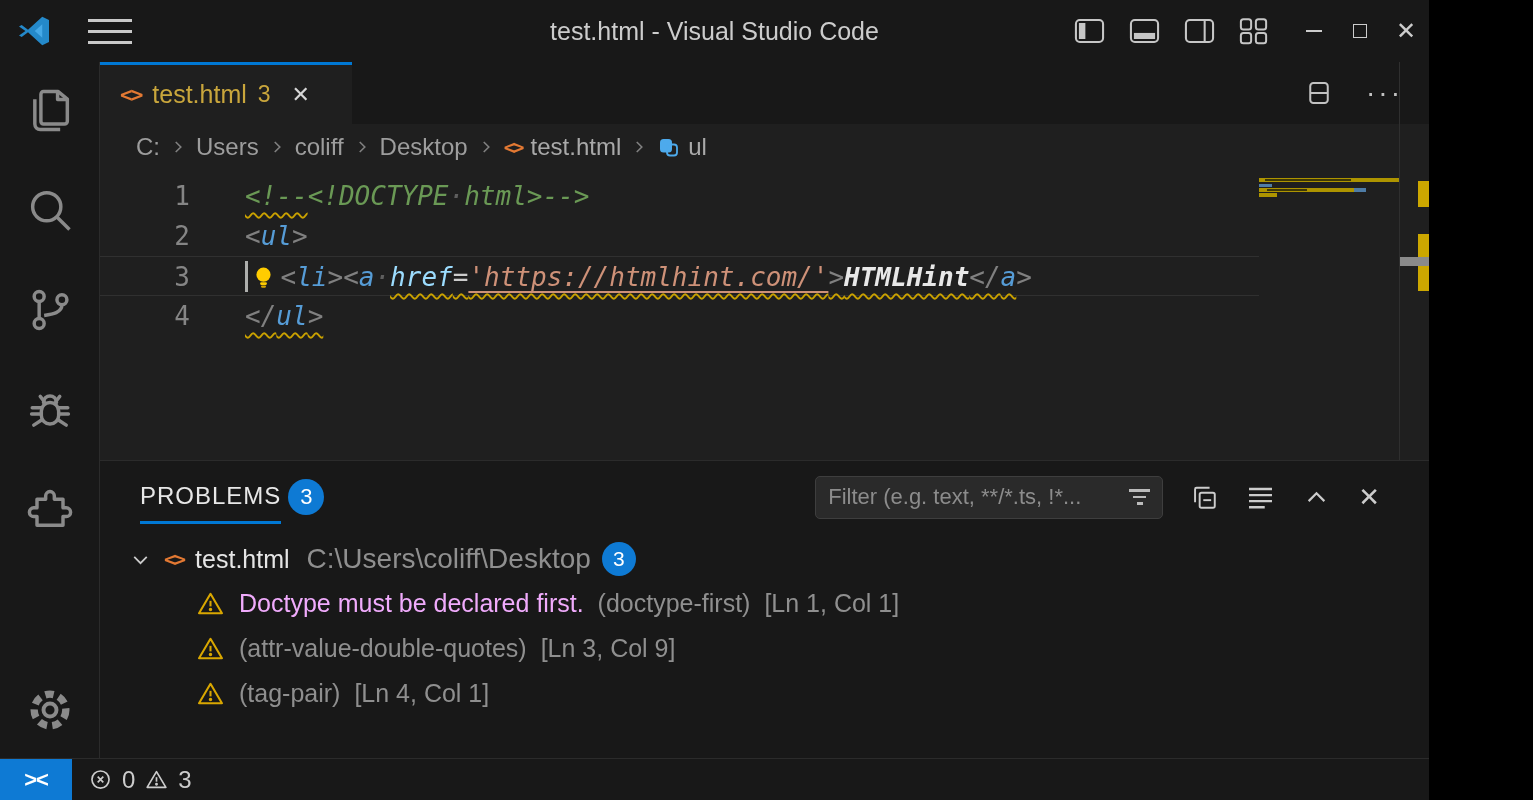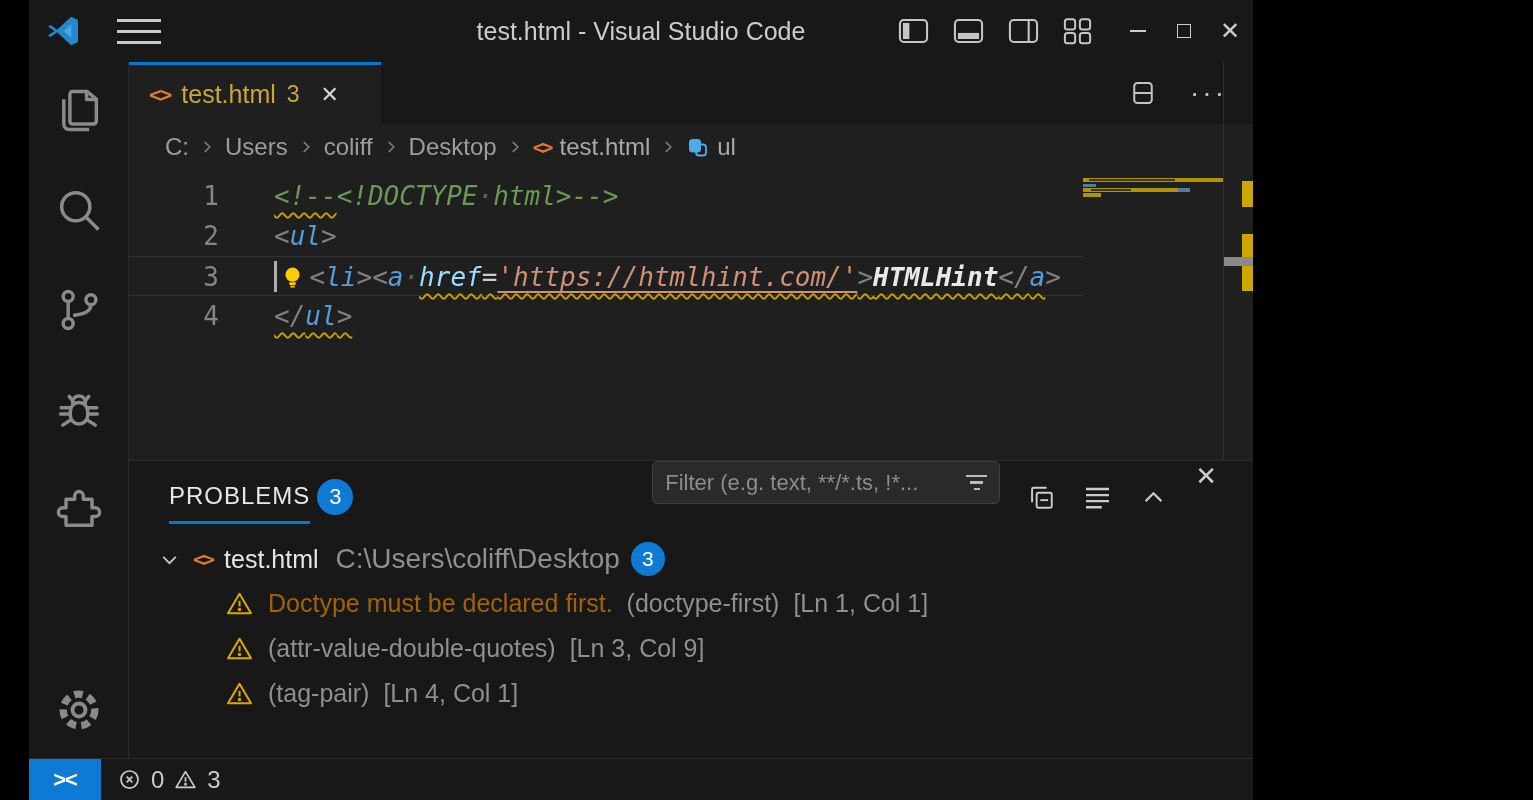--- a/index.html
+++ b/index.html
@@ -1,19 +1,19 @@
 <!DOCTYPE html>
 <html><head>
 <meta charset="utf-8">
 <style>
   * { margin:0; padding:0; box-sizing:border-box; }
   html,body { background:#000; }
   .window {
-    position:relative; width:1224px; height:800px; overflow:hidden;
-    background:#1F1F1F; font-family:"Liberation Sans",sans-serif; color:#CCCCCC;margin-left:29px;
+    position:relative; width:1429px; height:800px; overflow:hidden;
+    background:#1F1F1F; font-family:"Liberation Sans",sans-serif; color:#CCCCCC;
   }
   svg { display:block; }
 
   
   .titlebar { position:absolute; top:0; left:0; right:0; height:62px; background:#181818;
     display:flex; align-items:center; }
   .logo { margin-left:16px; }
   .menu-btn { margin-left:36px; display:flex; flex-direction:column; gap:8px; cursor:pointer; }
   .menu-btn div { width:44px; height:3px; background:#C9C9C9; }
   .tb-title { position:absolute; left:0; right:0; text-align:center; font-size:25px; color:#CCCCCC; pointer-events:none; }
@@ -78,37 +78,37 @@
 
   
   .panel { position:absolute; left:100px; top:460px; right:0; height:298px; background:#181818; border-top:1px solid #2B2B2B; }
   .panel-header { height:72px; display:flex; align-items:center; padding-left:40px; position:relative; }
   .panel-tab { display:flex; align-items:center; gap:7px; cursor:pointer; }
   .panel-tab-label { font-size:24px; color:#E7E7E7; letter-spacing:1px; position:relative; padding-bottom:2px; }
   .panel-tab-label::after { content:""; position:absolute; left:0; right:0; bottom:-12px; height:3px; background:#0078D4; }
   .badge { min-width:36px; height:36px; border-radius:18px; background:#0E7AD4; color:#FFFFFF; font-size:22px;
     display:flex; align-items:center; justify-content:center; padding:0 6px; }
   .badge.small { min-width:34px; height:34px; font-size:21px; }
-  .panel-right { position:absolute; right:4px; top:0; height:72px; display:flex; gap:27px; padding-right:32px; }
+  .panel-right { position:absolute; right:17px; top:0; height:72px; display:flex; align-items:center; gap:27px; padding-right:32px; }
   .filter-box { width:348px; height:43px; background:#2A2A2A; border:1px solid #3E3E3E; border-radius:5px;
     display:flex; align-items:center; padding:0 12px; }
   .filter-box input { flex:1; min-width:0; background:transparent; border:none; outline:none; color:#CCCCCC;
     font-size:22px; font-family:"Liberation Sans",sans-serif; }
   .filter-box input::placeholder { color:#8C8C8C; }
   .filter-glyph { display:flex; flex-direction:column; align-items:center; gap:4px; margin-left:8px; }
   .filter-glyph i { display:block; height:2.5px; background:#BBBBBB; }
   .panel-icon { display:flex; align-items:center; cursor:pointer; }
   .panel-close { font-size:26px; color:#CCCCCC; cursor:pointer; }
 
   .tree { padding-top:4px; }
   .file-row { display:flex; align-items:center; height:44px; padding-left:28px; gap:11px; cursor:pointer; }
   .file-name { font-size:25px; color:#E5E5E5; }
   .file-path { font-size:28px; color:#8F8F8F; margin-left:6px; }
   .problem-row { display:flex; align-items:center; height:45px; padding-left:96px; gap:14px; font-size:25px; cursor:pointer; }
-  .p-msg { color:#a16207; }
+  .p-msg { color:#f0abfc; }
   .p-rule, .p-loc { color:#8F8F8F; }
 
   
   .statusbar { position:absolute; left:0; right:0; bottom:0; height:42px; background:#181818; border-top:1px solid #2B2B2B;
     display:flex; align-items:center; font-size:24px; color:#CCCCCC; }
   .remote { width:72px; height:100%; background:#0E7AD4; color:#FFFFFF; display:flex; align-items:center;
     justify-content:center; font-weight:bold; font-size:22px; letter-spacing:-1px; cursor:pointer; }
   .sb-problems { display:flex; align-items:center; gap:9px; padding:0 16px; cursor:pointer; }
   .sb-right { margin-left:auto; display:flex; align-items:center; }
   .sb-item { padding:0 15px; cursor:pointer; display:flex; align-items:center; gap:8px; }

